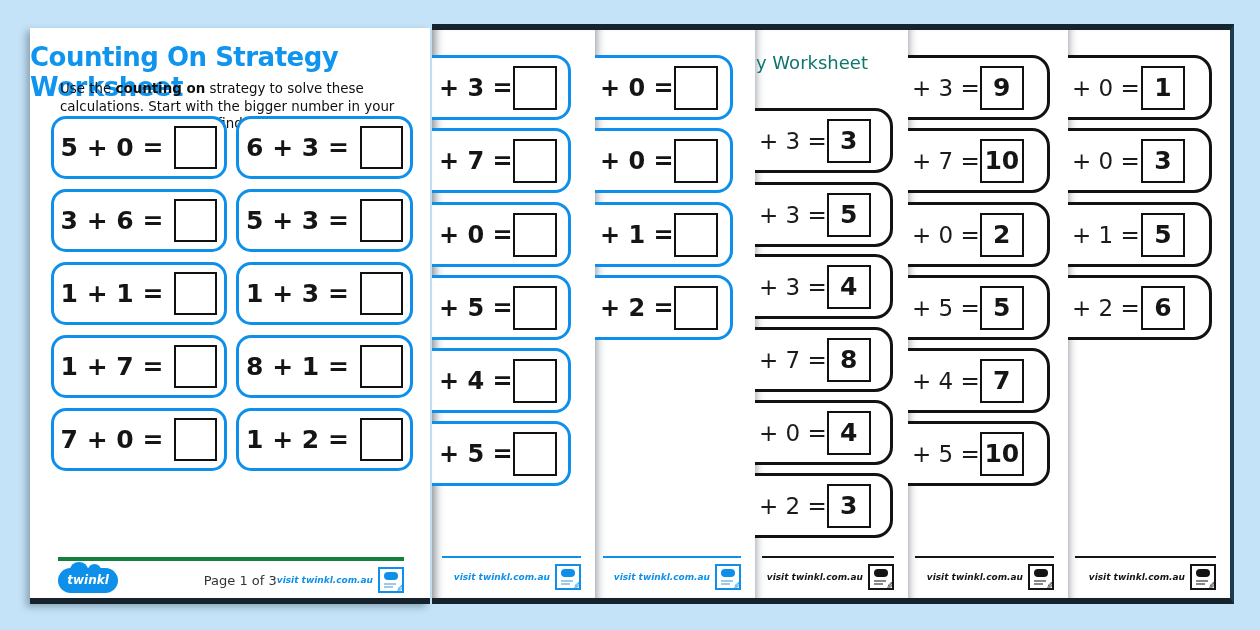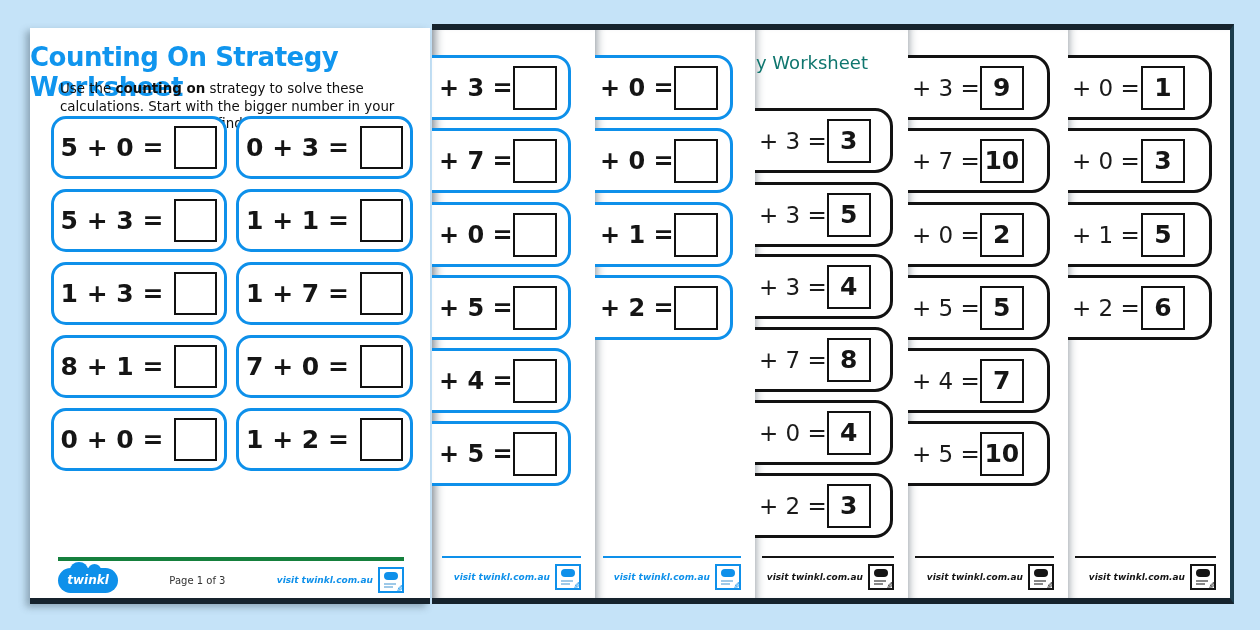--- a/index.html
+++ b/index.html
@@ -30,21 +30,21 @@
   .qbox{border:3px solid #0e90ea; border-radius:15px; background:#fff;
     display:flex; align-items:center; justify-content:center; gap:11px; box-sizing:border-box;}
   .eq{font-size:25px; font-weight:bold; color:#151515; white-space:nowrap;}
   .sq{width:43px; height:43px; flex:none; background:#fff; border:2.5px solid #111;
     box-sizing:border-box; display:flex; align-items:center; justify-content:center;
     font-size:24px; font-weight:bold; color:#151515;}
 
   
   .p1-footer{position:absolute; top:529px; left:28px; right:26px; border-top:4px solid #15803d;
     display:flex; align-items:center; padding-top:6px;}
-  .foot-mid{flex:1; text-align:center; font-size:10px; color:#333;}
+  .foot-mid{flex:1; text-align:right; font-size:13px; color:#333;}
   .visit{font-size:9px; font-weight:bold; color:#0e90ea; margin-right:5px;font-style:italic;}
   .cloud{position:relative; background:#0e90ea; color:#fff; font-size:12px; font-weight:bold;
     font-style:italic; width:60px; height:25px; border-radius:13px;
     display:flex; align-items:center; justify-content:center;}
   .cloud::before{content:""; position:absolute; top:-6px; left:12px; width:18px; height:16px;
     border-radius:50%; background:#0e90ea;}
   .cloud::after{content:""; position:absolute; top:-4px; left:30px; width:13px; height:12px;
     border-radius:50%; background:#0e90ea;}
   .cloud span{position:relative; z-index:1;}
   .badge{width:26px; height:26px; box-sizing:border-box; border:2px solid #0e90ea; background:#fff;
@@ -258,21 +258,25 @@
   <div class="page page-main">
     <div class="p1-title">Counting On Strategy Worksheet</div>
     <div class="p1-instr"><span>Use the </span><b>counting on</b><span> strategy to solve these calculations. Start with the bigger number in your head, then count on to find the answer.</span></div>
 
     <div class="p1-grid">
       <div class="qbox">
           <span class="eq">5 + 0 =</span>
           <span class="sq"></span>
         </div>
       <div class="qbox">
-          <span class="eq">0 + 3 =</span>
+          <span class="eq">6 + 3 =</span>
+          <span class="sq"></span>
+        </div>
+      <div class="qbox">
+          <span class="eq">3 + 6 =</span>
           <span class="sq"></span>
         </div>
       <div class="qbox">
           <span class="eq">5 + 3 =</span>
           <span class="sq"></span>
         </div>
       <div class="qbox">
           <span class="eq">1 + 1 =</span>
           <span class="sq"></span>
         </div>
@@ -283,24 +287,20 @@
       <div class="qbox">
           <span class="eq">1 + 7 =</span>
           <span class="sq"></span>
         </div>
       <div class="qbox">
           <span class="eq">8 + 1 =</span>
           <span class="sq"></span>
         </div>
       <div class="qbox">
           <span class="eq">7 + 0 =</span>
-          <span class="sq"></span>
-        </div>
-      <div class="qbox">
-          <span class="eq">0 + 0 =</span>
           <span class="sq"></span>
         </div>
       <div class="qbox">
           <span class="eq">1 + 2 =</span>
           <span class="sq"></span>
         </div>
     </div>
 
     <div class="p1-footer">
       <div class="cloud">

